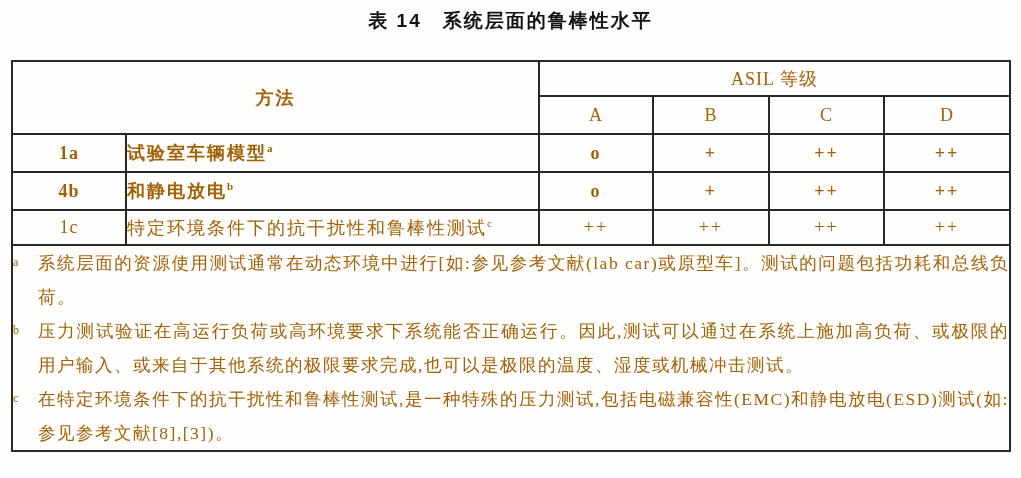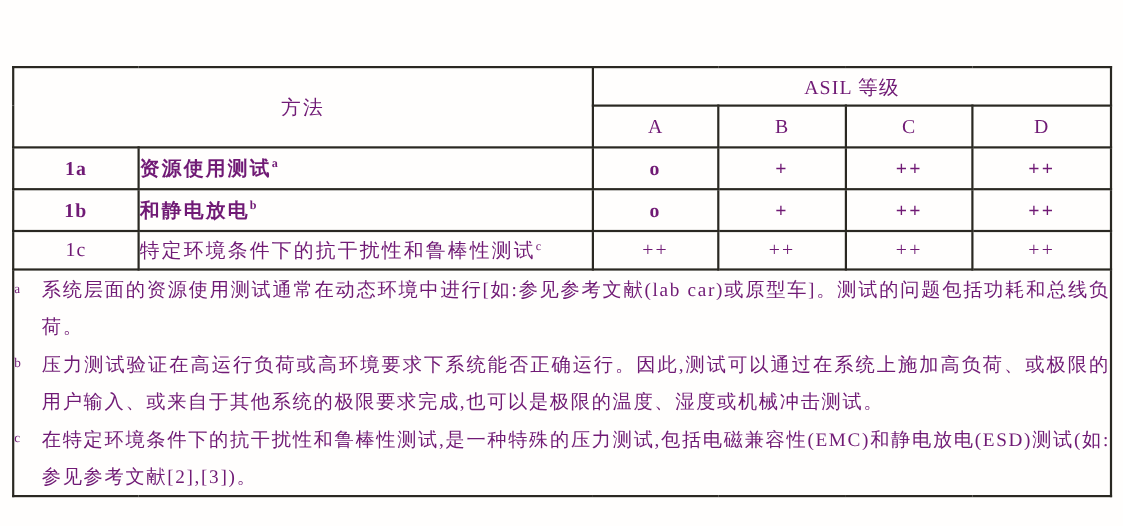--- a/index.html
+++ b/index.html
@@ -27,30 +27,30 @@
     left:11px; top:60px;
     width:998px;
     border-collapse:collapse;
     table-layout:fixed;
     background:#fffefd;
   }
   table.tbl td{
     border:2px solid #2a2822;
     padding:0;
     font-size:18px;
-    color:#701a75;
+    color:#a16207;
   }
   tr.hrow1 td{height:33px;}
   tr.hrow2 td{height:36px;}
   tr.brow td{height:36px;font-weight:bold;}
   tr.brow-last td{height:33px;margin-left:44px;}
 
   td.thickb{border-bottom:4px solid #2a2822;}
   .c{text-align:center;vertical-align:middle;}
-  td.methodhdr{letter-spacing:2px;}
+  td.methodhdr{letter-spacing:2px;font-weight:bold;}
   td.asilhdr{letter-spacing:1px;}
   td.levelcell{letter-spacing:1px;}
   td.idcell{letter-spacing:1px;}
   td.methodcell{
     text-align:left;vertical-align:middle;
     padding-left:11px;
     letter-spacing:2px;
   }
   td.valcell{
     letter-spacing:2px;
@@ -80,20 +80,21 @@
     text-align:justify;
     text-justify:inter-ideograph;
     letter-spacing:1.5px;
   }
 </style>
 </head>
 <body>
 
 <div class="page">
 
+  <div class="doc-title">表 14　系统层面的鲁棒性水平</div>
 
   <table class="tbl">
     <colgroup>
       <col style="width:114px">
       <col style="width:413px">
       <col style="width:114px">
       <col style="width:116px">
       <col style="width:115px">
       <col style="width:126px">
     </colgroup>
@@ -107,30 +108,30 @@
     <tr class="hrow2">
       <td class="c levelcell thickb">A</td>
       <td class="c levelcell thickb">B</td>
       <td class="c levelcell thickb">C</td>
       <td class="c levelcell thickb">D</td>
     </tr>
 
     <tr class="brow">
       <td class="c idcell">1a</td>
       <td class="methodcell">
-        <span>资源使用测试</span><sup class="msup">a</sup>
+        <span>试验室车辆模型</span><sup class="msup">a</sup>
       </td>
       <td class="c valcell">o</td>
       <td class="c valcell">+</td>
       <td class="c valcell">++</td>
       <td class="c valcell">++</td>
     </tr>
 
     <tr class="brow">
-      <td class="c idcell">1b</td>
+      <td class="c idcell">4b</td>
       <td class="methodcell">
         <span>和静电放电</span><sup class="msup">b</sup>
       </td>
       <td class="c valcell">o</td>
       <td class="c valcell">+</td>
       <td class="c valcell">++</td>
       <td class="c valcell">++</td>
     </tr>
 
     <tr class="brow-last">
@@ -149,20 +150,20 @@
         <div class="fnote">
           <div class="fn-marker">a</div>
           <div class="fn-text">系统层面的资源使用测试通常在动态环境中进行[如:参见参考文献(lab car)或原型车]。测试的问题包括功耗和总线负荷。</div>
         </div>
         <div class="fnote">
           <div class="fn-marker">b</div>
           <div class="fn-text">压力测试验证在高运行负荷或高环境要求下系统能否正确运行。因此,测试可以通过在系统上施加高负荷、或极限的用户输入、或来自于其他系统的极限要求完成,也可以是极限的温度、湿度或机械冲击测试。</div>
         </div>
         <div class="fnote">
           <div class="fn-marker">c</div>
-          <div class="fn-text">在特定环境条件下的抗干扰性和鲁棒性测试,是一种特殊的压力测试,包括电磁兼容性(EMC)和静电放电(ESD)测试(如:参见参考文献[2],[3])。</div>
+          <div class="fn-text">在特定环境条件下的抗干扰性和鲁棒性测试,是一种特殊的压力测试,包括电磁兼容性(EMC)和静电放电(ESD)测试(如:参见参考文献[8],[3])。</div>
         </div>
       </td>
     </tr>
   </tbody>
     </table>
 
 </div>
 
 </body></html>

